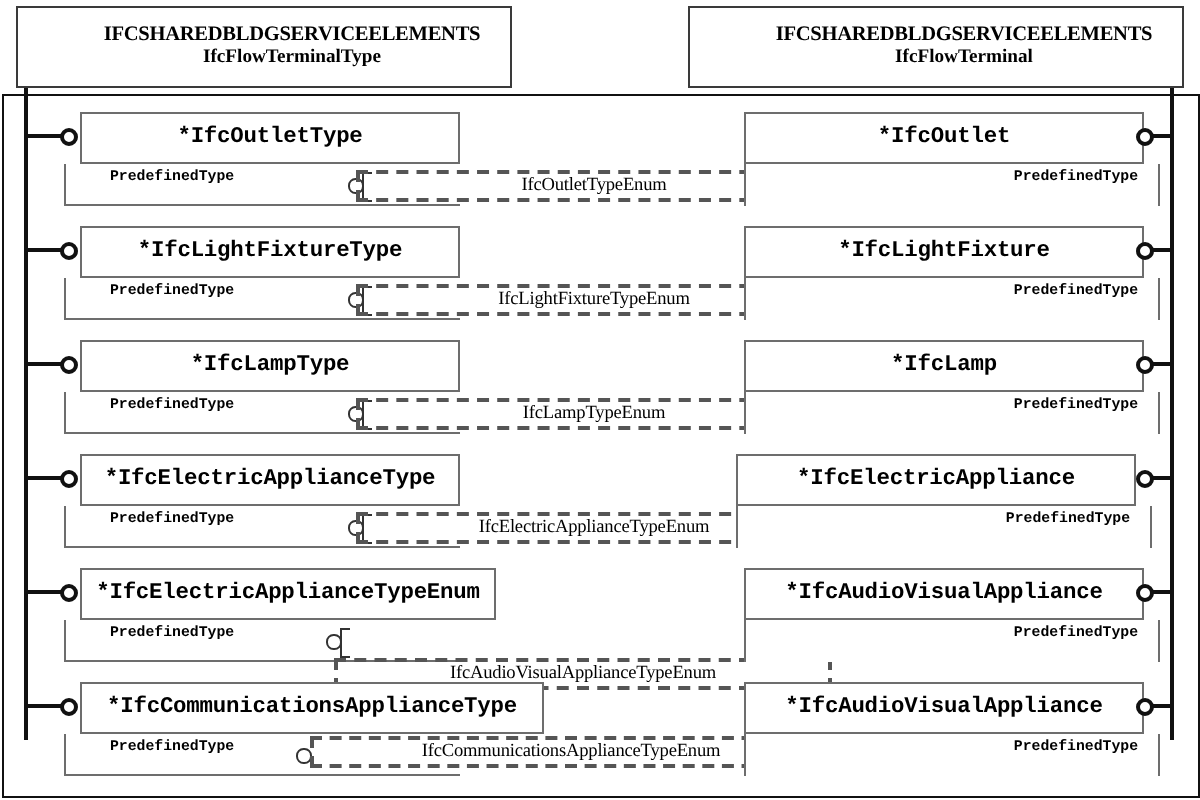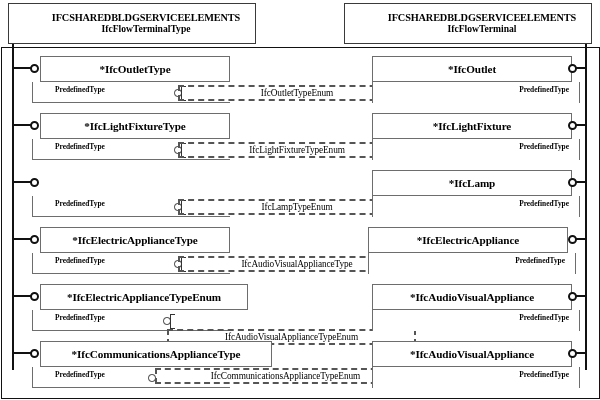--- a/index.html
+++ b/index.html
@@ -33,21 +33,21 @@
     position:absolute;left:0.5px;top:47px;width:599px;height:352px;
     border:1.5px solid #111;box-sizing:border-box;background:transparent;
   }
 
   
   .spine{position:absolute;background:#111;width:2.4px;}
   .spine-stub{position:absolute;background:#111;height:2.4px;}
 
   
   .entity{
-    position:absolute;box-sizing:border-box;background:#fff;
+    position:absolute;box-sizing:border-box;background:#fff;font-family:Liberation Mono, monospace;
   }
   .entity .head{
     position:absolute;left:0;top:0;right:0;height:26px;
     border:1.3px solid #6d6d6d;box-sizing:border-box;background:#fff;
     display:flex;align-items:center;justify-content:center;
   }
   .entity .head span{
     font-weight:bold;font-size:11.2px;white-space:nowrap;letter-spacing:-0.1px;
   }
   .entity .attr{
@@ -174,20 +174,23 @@
     <div class="attr attr-right" style="left:0;right:-8px;border-bottom:none;">
       <span>PredefinedType</span>
     </div>
   </div>
   <div class="spine-stub" style="left:572px;top:124px;width:15px;"></div>
   <div class="circ" style="left:568px;top:120.5px;"></div>
 
   <div class="spine-stub" style="left:12px;top:181px;width:24px;"></div>
   <div class="circ" style="left:30px;top:177.5px;"></div>
   <div class="entity" style="left:40px;top:170px;width:190px;height:47px;">
+    <div class="head">
+      <span>*IfcLampType</span>
+    </div>
     <div class="attr attr-left" style="left:-8px;right:0;">
       <span>PredefinedType</span>
     </div>
   </div>
   <div class="circ-sm" style="left:174px;top:203px;"></div>
   <div class="bracket" style="left:181px;top:199.5px;"></div>
   <div class="enum" style="left:178px;top:199px;width:238px;height:16px;">
     <span>IfcLampTypeEnum</span>
   </div>
   <div class="bracket bracket-r" style="left:405px;top:199.5px;"></div>
@@ -210,21 +213,21 @@
     <div class="head">
       <span>*IfcElectricApplianceType</span>
     </div>
     <div class="attr attr-left" style="left:-8px;right:0;">
       <span>PredefinedType</span>
     </div>
   </div>
   <div class="circ-sm" style="left:174px;top:260px;"></div>
   <div class="bracket" style="left:181px;top:256.5px;"></div>
   <div class="enum" style="left:178px;top:256px;width:238px;height:16px;">
-    <span>IfcAudioVisualApplianceType</span>
+    <span>IfcElectricApplianceTypeEnum</span>
   </div>
   <div class="bracket bracket-r" style="left:405px;top:256.5px;"></div>
   <div class="circ-sm" style="left:408px;top:260px;"></div>
   <div class="enum-dashline" style="left:416px;top:264px;width:150px;"></div>
   <div class="entity" style="left:368px;top:227px;width:200px;height:47px;">
     <div class="head">
       <span>*IfcElectricAppliance</span>
     </div>
     <div class="attr attr-right" style="left:0;right:-8px;border-bottom:none;">
       <span>PredefinedType</span>

